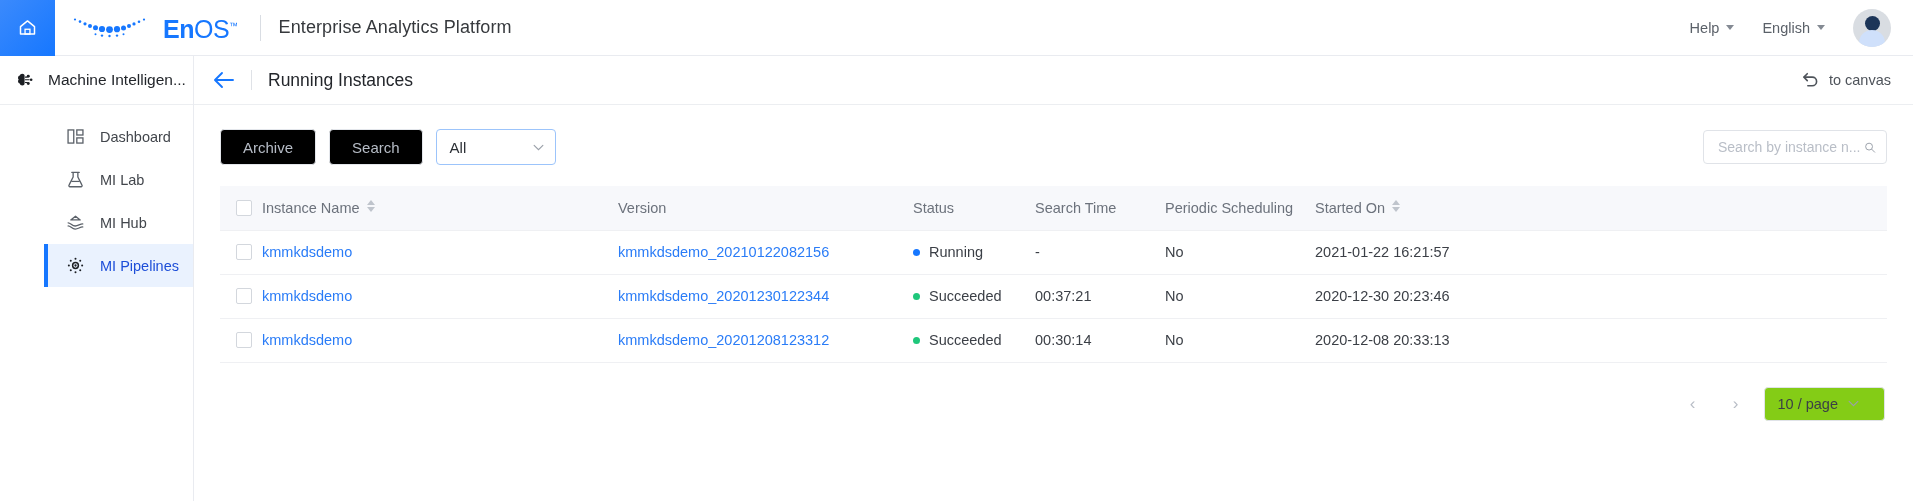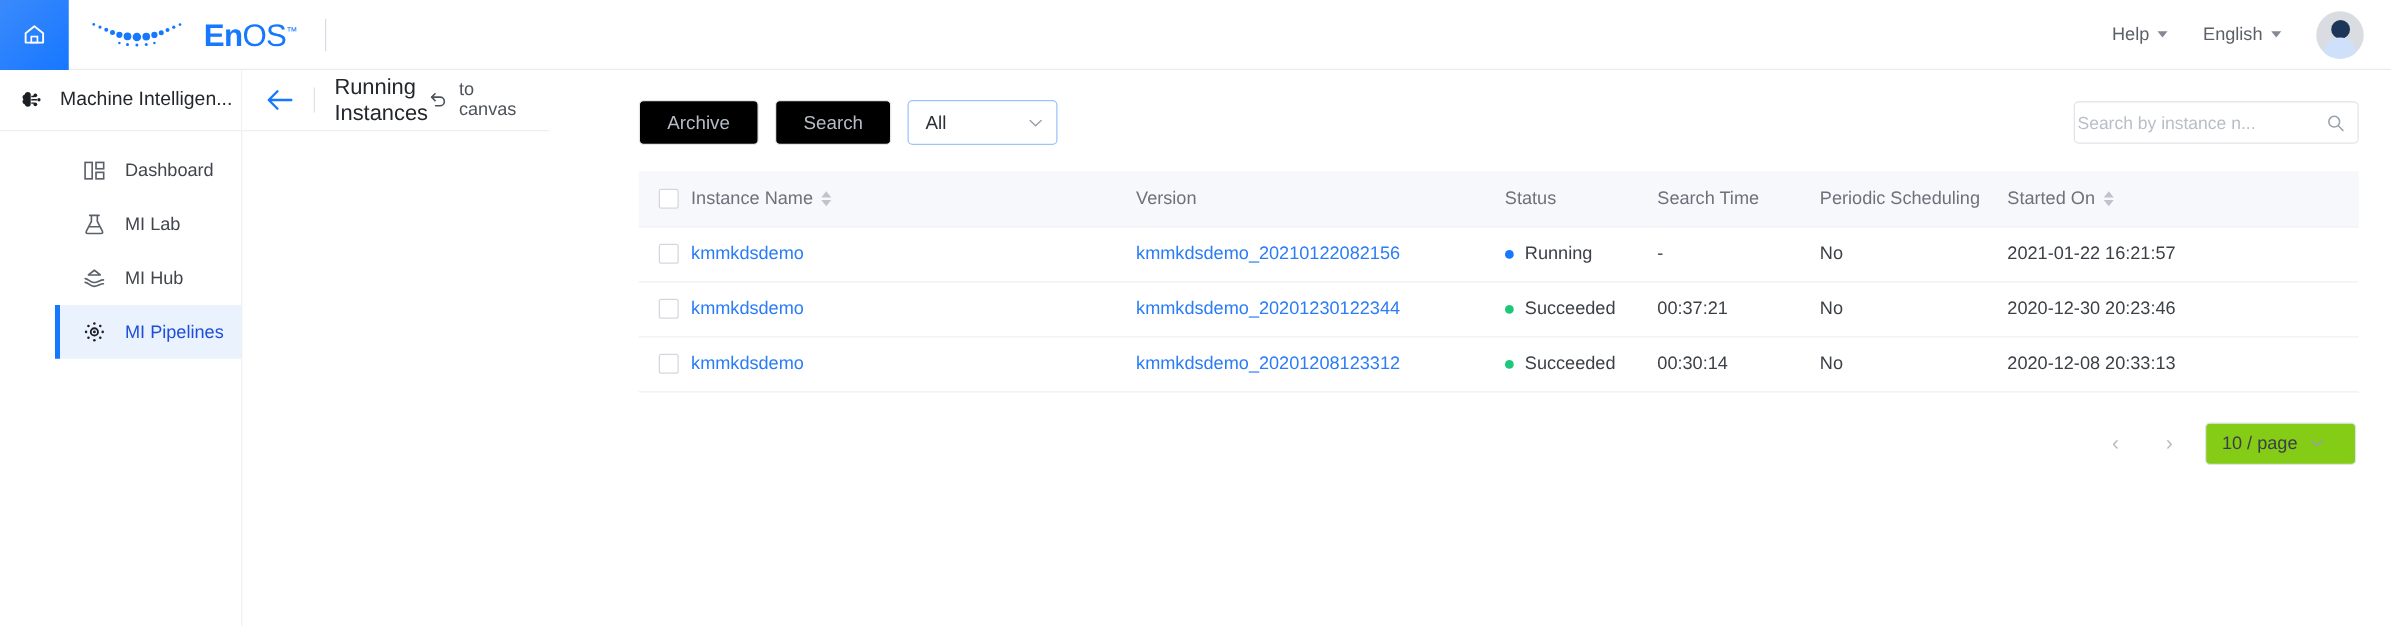--- a/index.html
+++ b/index.html
@@ -118,21 +118,21 @@
   .side-item .lbl { font-size: 14.5px; color: #42464c; }
   .side-item.active { background: #eaf2fe; }
   .side-item.active::before {
     content:""; position:absolute; left:0; top:0; bottom:0;
     width: 4px; background: #1677ff;
   }
   .side-item.active .lbl { color: #1d4ed8; }
   .ico { width: 21px; height: 21px; display:block; flex:0 0 auto; }
 
   
-  .content { flex: 1 1 auto; background: #ffffff; display:flex; flex-direction:row; min-width:0;gap:46px; }
+  .content { flex: 1 1 auto; background: #ffffff; display:flex; flex-direction:column; min-width:0; }
 
   .page-head {
     height: 49px;
     display: flex; align-items: center;
     border-bottom: 1px solid #eceef1;
     padding: 0 22px 0 19px;
     background:#fff;
   }
   .back-arrow { cursor:pointer; display:flex; align-items:center; }
   .head-sep { width:1px; height:20px; background:#dfe2e7; margin: 0 16px 0 16px; }
@@ -172,44 +172,44 @@
     padding: 0 11px 0 13px;
     font-size: 15px; color: #2b2f35;
     cursor:pointer; background:#fff;
   }
   .chev {
     width: 11px; height: 7px;
     display:block;
   }
   .search-box {
     margin-left: auto;
-    width: 228px; height: 34px;
+    width: 184px; height: 34px;
     border: 1px solid #e0e3e8; border-radius: 4px;
-    display:flex; align-items:center; padding: 0 10px 0 0;
+    display:flex; align-items:center; padding: 0 10px 0 12px;
     background:#fff; cursor:text;
   }
   .search-box input {
     border:none; outline:none; flex:1 1 auto;
     font-size: 14px; font-family: inherit; color:#2b2f35;
     background: transparent; min-width:0;
   }
   .search-box input::placeholder { color:#b9bec7; }
 
   
   .table-wrap { margin-top: 21px; }
   table { width: 100%; border-collapse: collapse; table-layout: fixed; }
   thead th {
     background: #f7f8fb;
     height: 44px;
     font-size: 14.5px; font-weight: 400; color: #6c727c;
     text-align: left;
     padding: 0;
     white-space: nowrap;
   }
-  thead th .thc { display:flex; align-items:center; gap:7px; }
+  thead th .thc { display:flex; align-items:flex-start; gap:7px; }
   tbody td {
     height: 44px;
     font-size: 14.5px; color: #3b3f46;
     border-bottom: 1px solid #eff0f3;
     padding: 0;
     white-space: nowrap;
   }
   tbody tr:first-child td { border-top: 1px solid #eff0f3; }
   .cb {
     width: 16px; height: 16px; border: 1px solid #d3d7dd; border-radius: 2px;
@@ -286,20 +286,21 @@
         <circle cx="46" cy="20.6" r="1.2"></circle>
         <circle cx="52.5" cy="19.3" r="1.0"></circle>
       </g>
     </svg>
     <div class="enos-word">
       <span class="enos-en">En</span><span class="enos-os">OS</span><span class="enos-tm">™</span>
     </div>
   </div>
 
   <div class="brand-sep"></div>
+  <div class="platform-title">Enterprise Analytics Platform</div>
 
   <div class="topbar-right">
     <div class="tb-menu">
       <span>Help</span>
       <span class="caret-down"></span>
     </div>
     <div class="tb-menu">
       <span>English</span>
       <span class="caret-down"></span>
     </div>

